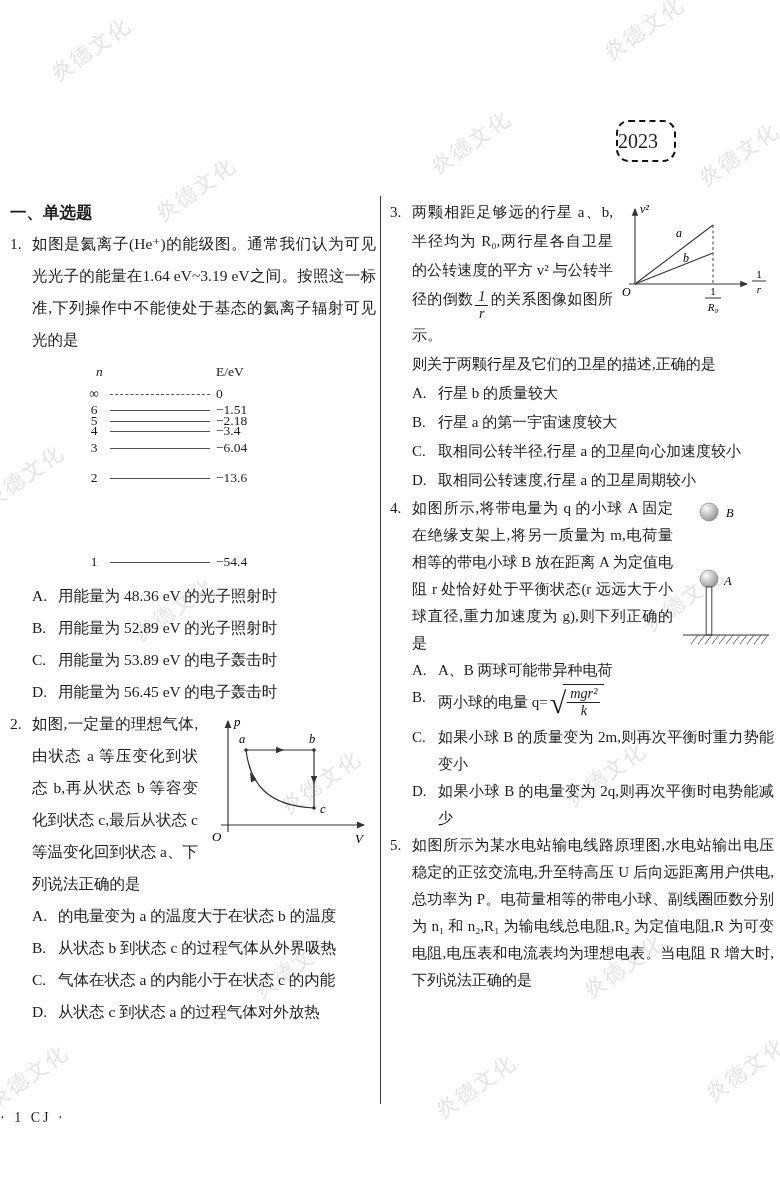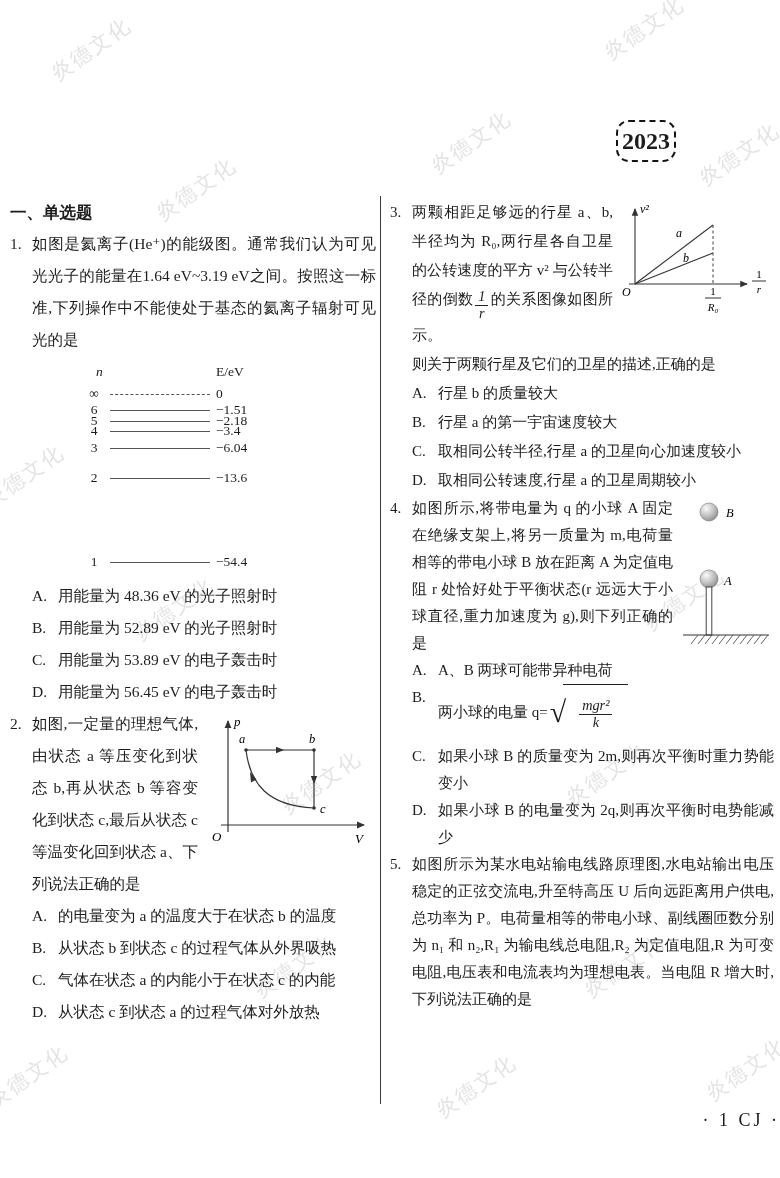--- a/index.html
+++ b/index.html
@@ -7,21 +7,21 @@
         font-family:"Liberation Serif","DejaVu Serif",serif;color:#1c1c1c;}
   
   .wm{position:absolute;color:#c8c8c8;opacity:.5;font-size:21px;letter-spacing:2px;
       transform:rotate(-35deg);white-space:nowrap;font-family:"Liberation Sans",sans-serif;}
   
   .title{position:absolute;top:86px;left:0;width:690px;text-align:center;
          font-size:23px;font-weight:bold;letter-spacing:1px;margin:0;}
   .fields{position:absolute;top:141px;left:115px;display:flex;gap:40px;font-size:15px;}
   .field .blank{display:inline-block;width:80px;border-bottom:1px solid #222;height:13px;margin-left:2px;}
   .badge{position:absolute;top:120px;left:616px;width:56px;height:38px;border:2.5px dashed #141414;
-         border-radius:13px;text-align:center;line-height:38px;font-weight:bold;font-size:24px;}
+         border-radius:13px;text-align:left;line-height:38px;font-weight:normal;font-size:20px;}
   
   .divider{position:absolute;left:380px;top:196px;width:1px;height:908px;background:#3a3a3a;}
   .col{position:absolute;top:198px;}
   .col-left{left:10px;width:366px;}
   .col-right{left:390px;width:384px;}
   .section-heading{font-weight:bold;font-size:16.5px;line-height:30px;}
   .qrow{display:flex;}
   .qnum{flex:0 0 22px;font-size:15.5px;line-height:32px;}
   .qbody{flex:1;font-size:15.5px;line-height:32px;text-align:justify;}
   .col-right .qnum{font-size:15px;}
@@ -35,38 +35,38 @@
   .opt-text{flex:1;text-align:justify;font-family:Liberation Serif, serif;}
   
   .frac{display:inline-block;vertical-align:-0.95em;text-align:center;line-height:1.1;
         font-style:italic;margin:0 2px;font-size:0.95em;}
   .frac .fnum{display:block;border-bottom:1px solid #222;padding:0 3px;}
   .frac .fden{display:block;padding:0 3px;}
   
   .sqrt{display:inline-flex;align-items:center;vertical-align:middle;margin-left:2px;}
   .sqrt .rad{font-size:30px;font-weight:400;line-height:1;margin-right:-3px;transform:translateY(-1px);}
   .sqrt .radbody{border-top:1.6px solid #222;padding:1px 4px 0 4px;}
-  .sqrt .frac{vertical-align:baseline;margin:12px;}
+  .sqrt .frac{vertical-align:baseline;margin:0;}
   
   .energy-diagram{position:relative;width:260px;height:212px;margin:8px 0 4px 50px;
                   font-size:13.5px;line-height:15px;}
   .ehead-n{position:absolute;left:14px;top:0;font-style:italic;}
   .ehead-e{position:absolute;left:134px;top:0;}
   .elevel{position:absolute;left:0;width:100%;height:15px;}
   .eln{position:absolute;left:0;width:24px;text-align:center;}
   .elbar{position:absolute;left:28px;top:8px;width:100px;border-top:1.4px solid #555;}
   .elbar.dashed{border-top:1.4px dashed #555;}
   .ele{position:absolute;left:134px;}
   
   .fig2{float:right;margin:4px 0 2px 8px;}
   .fig3{float:right;margin:2px 0 2px 6px;}
   .fig4{float:right;margin:2px 0 2px 6px;}
   svg text{font-family:"Liberation Serif","DejaVu Serif",serif;}
-  .footer{position:absolute;top:1110px;left:0;width:780px;text-align:right;
-          font-size:18px;letter-spacing:3px;}
+  .footer{position:absolute;top:1110px;left:0;width:780px;text-align:left;
+          font-size:14px;letter-spacing:3px;}
 </style>
 </head>
 <body>
 
 <div class="page">
 
   <span class="wm" style="left:45px;top:35px">炎德文化</span>
   <span class="wm" style="left:598px;top:14px">炎德文化</span>
   <span class="wm" style="left:150px;top:175px">炎德文化</span>
   <span class="wm" style="left:425px;top:128px">炎德文化</span>

